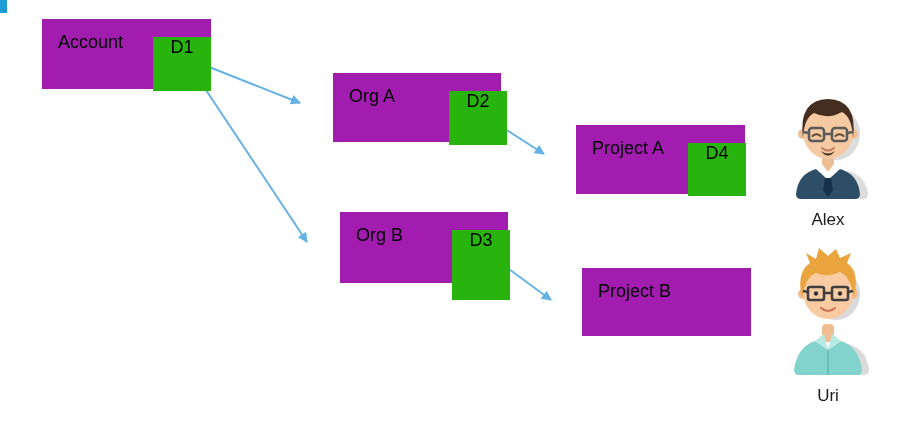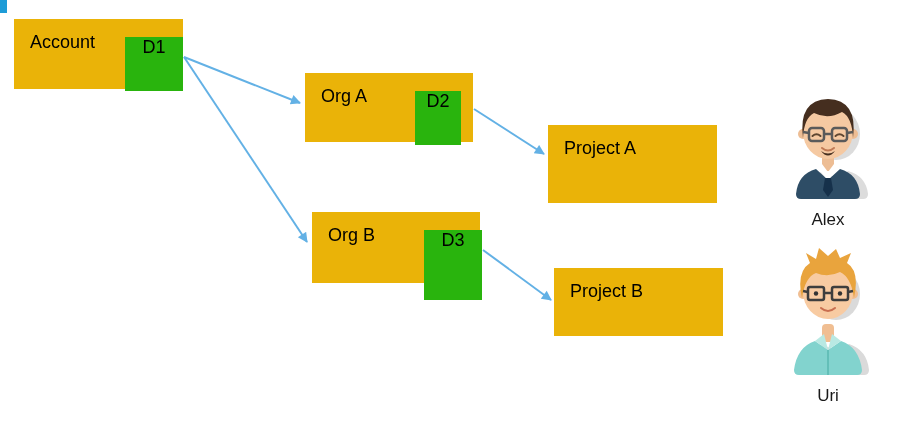--- a/index.html
+++ b/index.html
@@ -2,36 +2,36 @@
 <html><head>
 <meta charset="utf-8">
 <style>
   html,body{margin:0;padding:0;background:#ffffff;}
   #canvas{
     position:relative;width:904px;height:428px;background:#ffffff;
     font-family:"Liberation Sans",sans-serif;overflow:hidden;
   }
   .sliver{position:absolute;left:0;top:0;width:7px;height:13px;background:#1E9CD7;}
   .edges{position:absolute;left:0;top:0;pointer-events:none;}
-  .node{position:absolute;background:#eab308;}
+  .node{position:absolute;background:#a21caf;margin-left:28px;}
   .node-label{
     position:absolute;left:16px;top:13px;font-size:18px;color:#000;
     white-space:nowrap;line-height:1.2;
   }
   .badge{
     position:absolute;background:#29B40D;display:flex;
     justify-content:center;font-size:18px;color:#000;
   }
   .n-account{left:14px;top:19px;width:169px;height:70px;}
   .n-account .badge{left:111px;top:18px;width:58px;height:54px;}
   .n-orga{left:305px;top:73px;width:168px;height:69px;}
-  .n-orga .badge{left:110px;top:18px;width:46px;height:54px;}
+  .n-orga .badge{left:116px;top:18px;width:58px;height:54px;}
   .n-orgb{left:312px;top:212px;width:168px;height:71px;}
   .n-orgb .badge{left:112px;top:18px;width:58px;height:70px;}
-  .n-proja{left:548px;top:125px;width:169px;height:78px;}
+  .n-proja{left:548px;top:125px;width:169px;height:69px;}
   .n-proja .badge{left:112px;top:18px;width:58px;height:53px;}
   .n-projb{left:554px;top:268px;width:169px;height:68px;}
   .n-projb .badge{left:115px;top:20px;width:57px;height:53px;}
   .person{position:absolute;width:90px;text-align:center;}
   .p-alex{left:783px;top:92px;}
   .p-uri{left:783px;top:246px;}
   .person-name{font-size:17px;color:#1a1a1a;margin-top:7px;line-height:1.1;}
 </style>
 </head>
 <body>
@@ -70,20 +70,23 @@
 
   <div class="node n-orgb">
     <span class="node-label">Org B</span>
     <div class="badge">
       <span>D3</span>
     </div>
   </div>
 
   <div class="node n-proja">
     <span class="node-label">Project A</span>
+    <div class="badge">
+      <span>D4</span>
+    </div>
   </div>
 
   <div class="node n-projb">
     <span class="node-label">Project B</span>
   </div>
 
   <div class="person p-alex">
     <svg width="90" height="108" viewBox="0 0 90 108">
       <g fill="#DCDCDC">
         <ellipse cx="53" cy="42" rx="24" ry="26"></ellipse>

